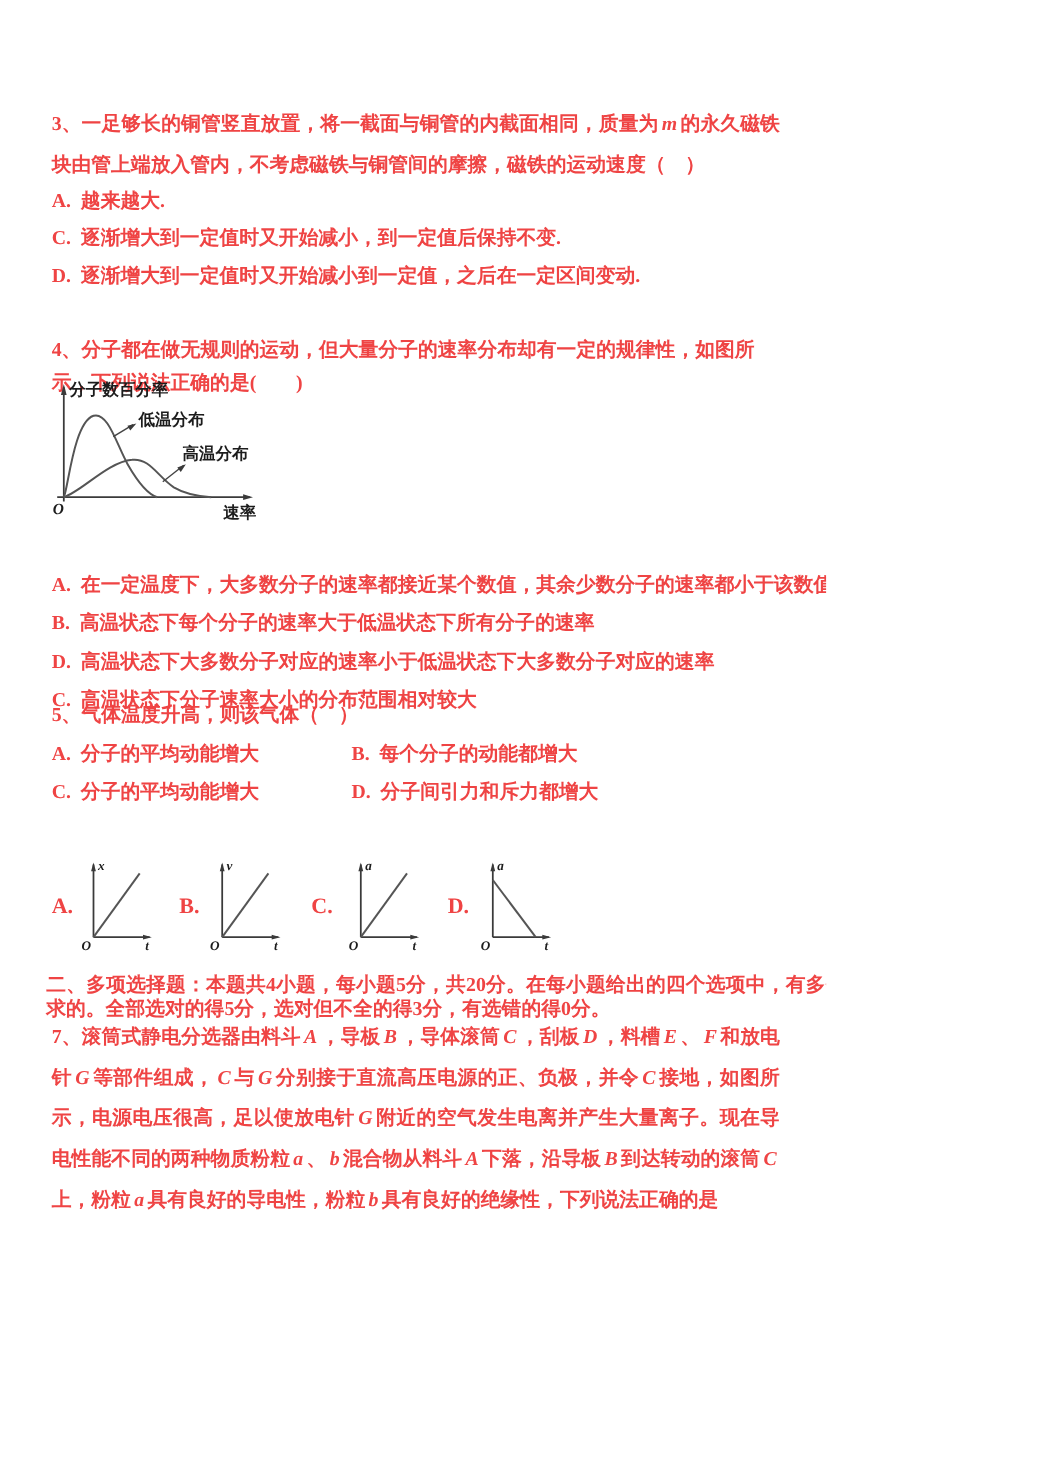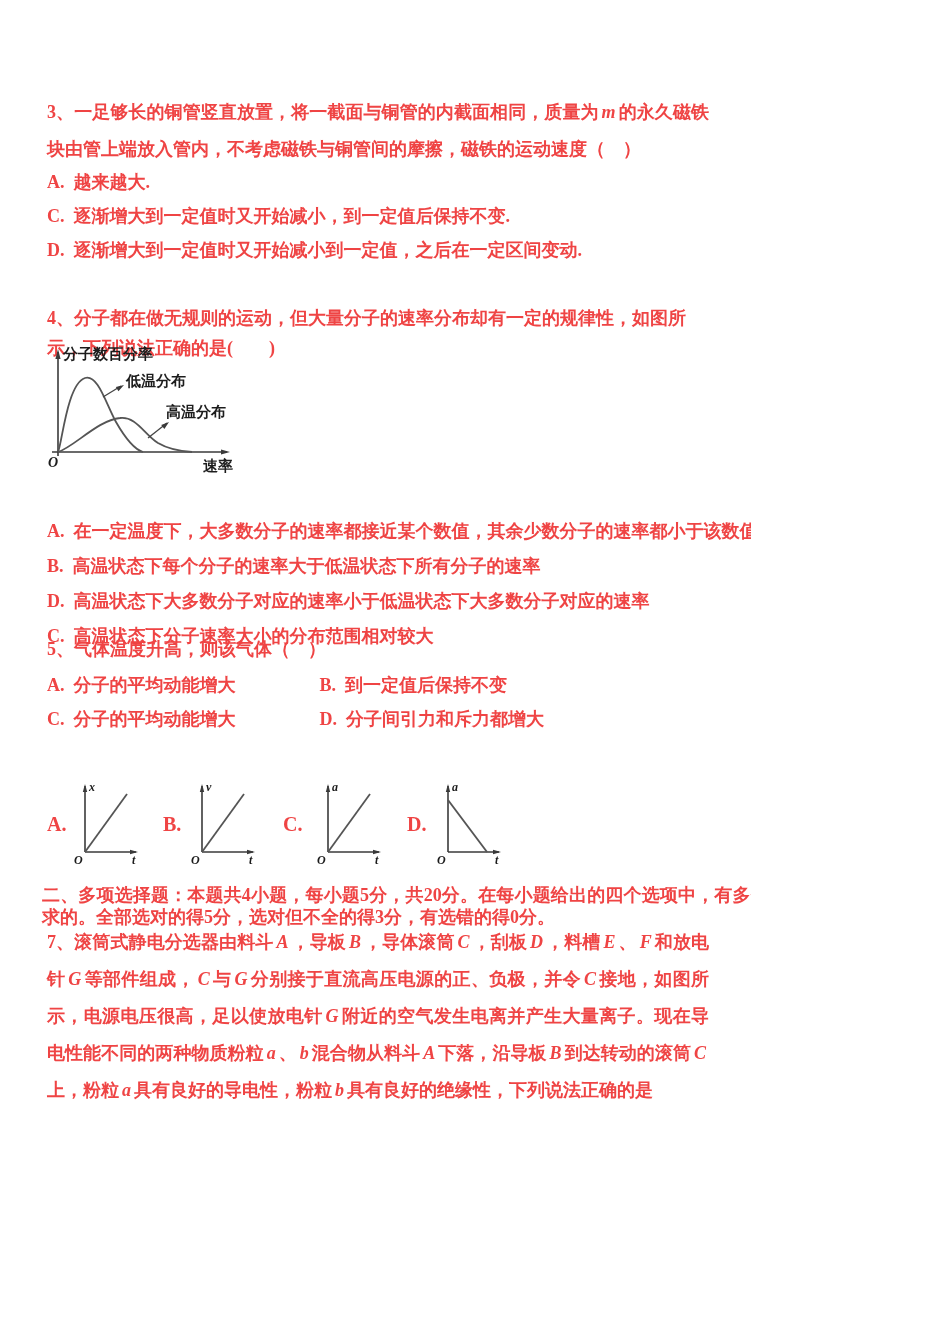--- a/index.html
+++ b/index.html
@@ -74,21 +74,21 @@
     <div class="opt"><span class="opt-letter">A.</span><span>在一定温度下，大多数分子的速率都接近某个数值，其余少数分子的速率都小于该数值</span></div>
     <div class="opt"><span class="opt-letter">B.</span><span>高温状态下每个分子的速率大于低温状态下所有分子的速率</span></div>
     <div class="opt"><span class="opt-letter">D.</span><span>高温状态下大多数分子对应的速率小于低温状态下大多数分子对应的速率</span></div>
     <div class="opt"><span class="opt-letter">C.</span><span>高温状态下分子速率大小的分布范围相对较大</span></div>
   </div>
 
   <div class="block stem1" style="top:634px"><span>5、气体温度升高，则该气体（　）</span></div>
   <div class="block" style="top:668px">
     <div class="optrow">
       <span class="optcell"><span class="opt-letter">A.</span><span>分子的平均动能增大</span></span>
-      <span><span class="opt-letter">B.</span><span>到一定值后保持不变</span></span>
+      <span><span class="opt-letter">B.</span><span>每个分子的动能都增大</span></span>
     </div>
     <div class="optrow">
       <span class="optcell"><span class="opt-letter">C.</span><span>分子的平均动能增大</span></span>
       <span><span class="opt-letter">D.</span><span>分子间引力和斥力都增大</span></span>
     </div>
   </div>
 
 
   <div class="gletter" style="left:47px">A.</div>
   <svg class="figpos" style="left:72px; top:776px" width="74" height="90" viewBox="0 0 74 90">

